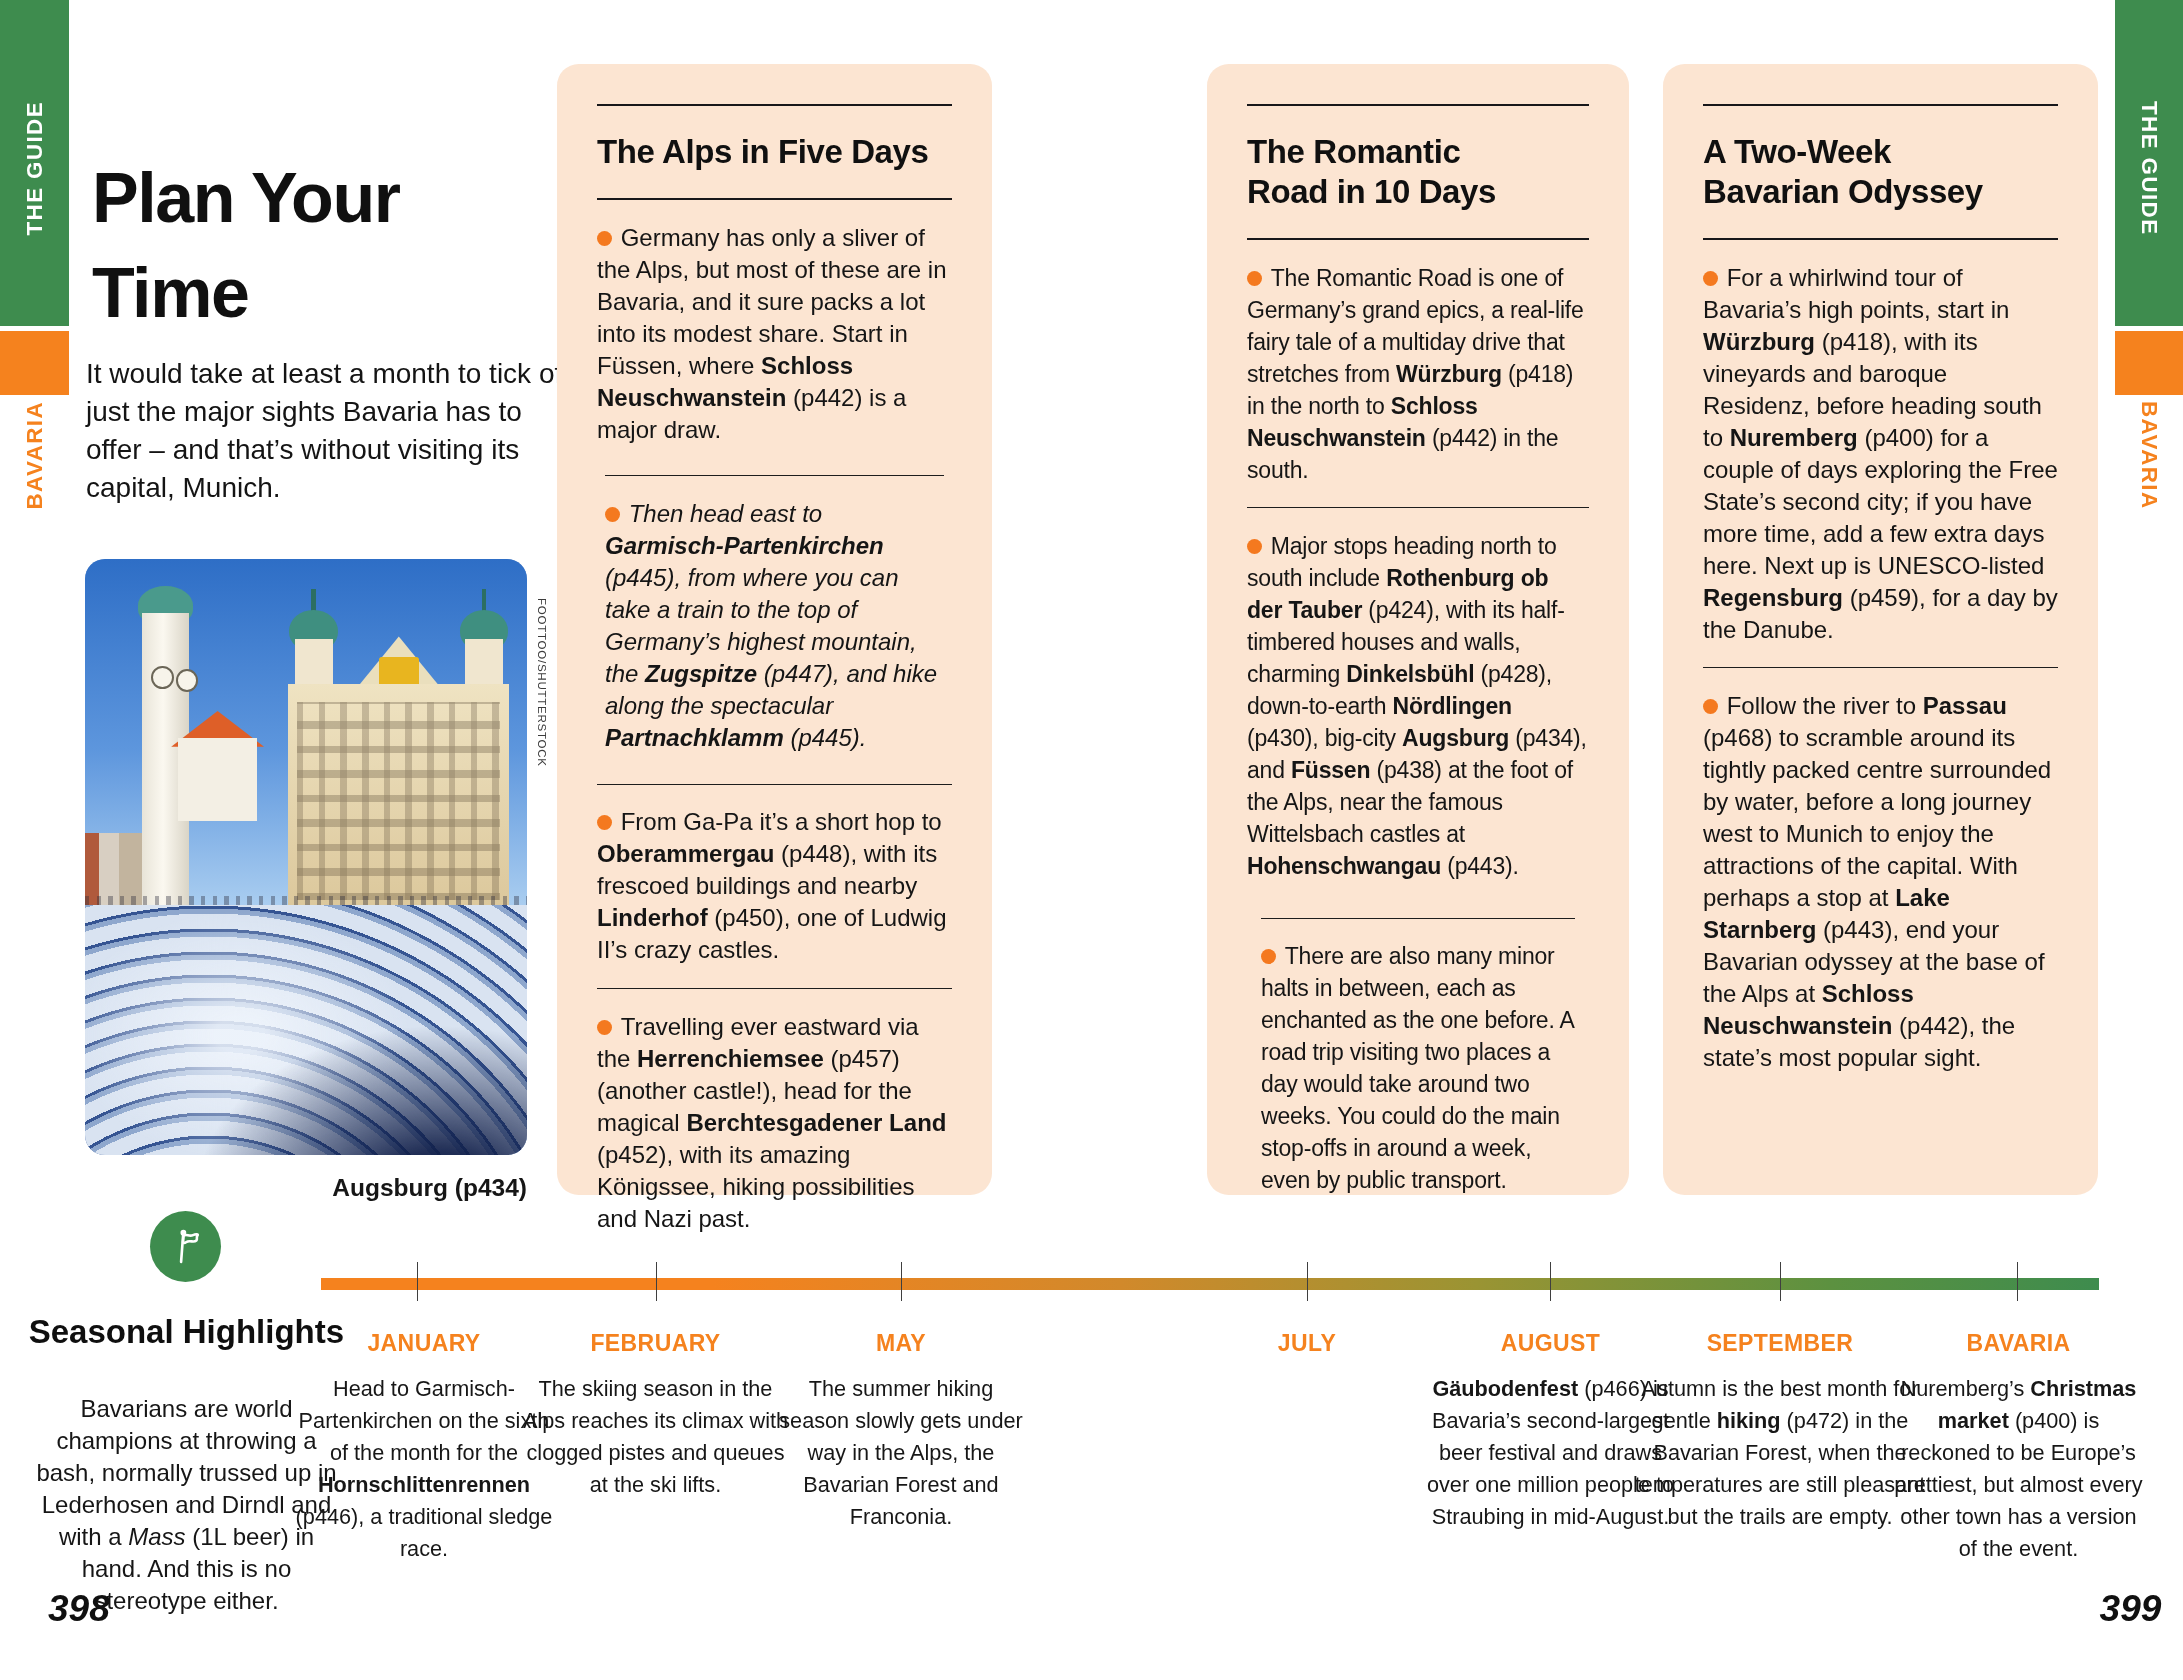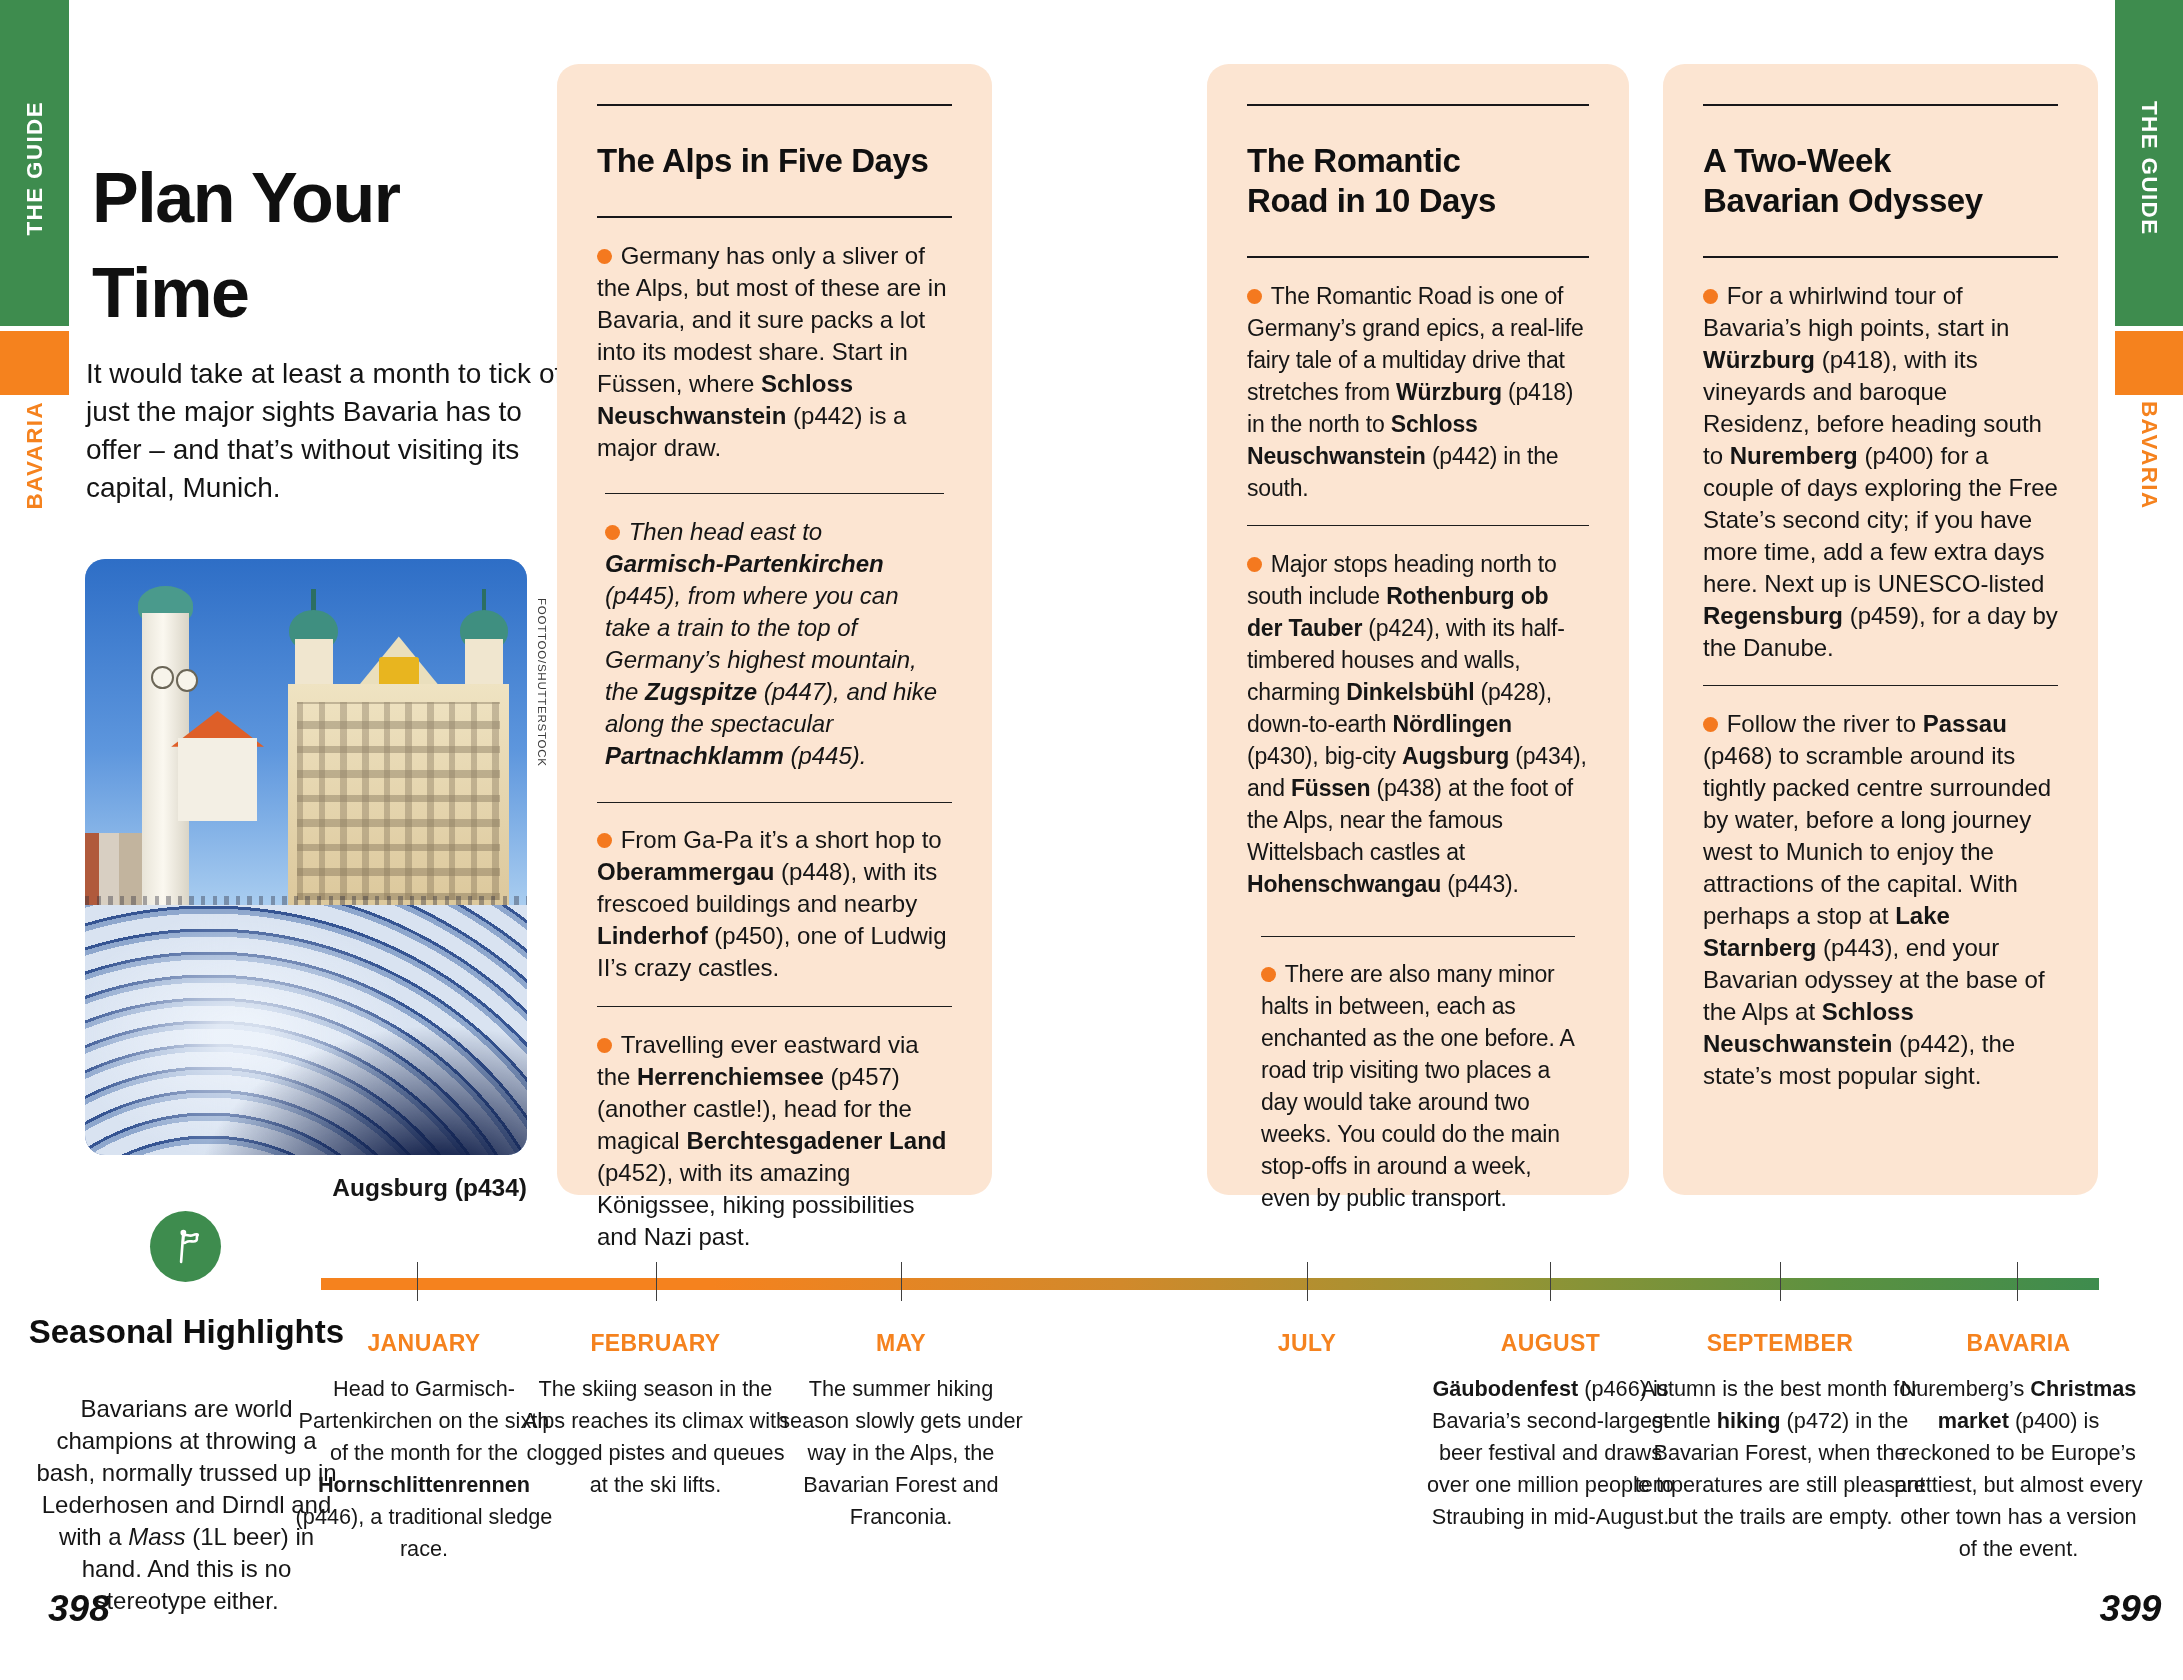--- a/index.html
+++ b/index.html
@@ -70,21 +70,21 @@
         color:#3c3c3c;}
   .caption{left:85px;top:1174px;width:442px;text-align:right;font-size:24.5px;font-weight:700;}
 
   
   .card{position:absolute;top:64px;height:1131px;background:var(--peach);border-radius:21.7px;
         box-sizing:border-box;padding:40px 40px 0 40px;}
   .card.c1{left:557px;width:435px;}
   .card.c2{left:1207px;width:422px;}
   .card.c3{left:1663px;width:435px;}
   .rule-heavy{border-top:2.9px solid #17171a;}
-  .card h2{margin:35px 0;font-size:33px;line-height:40px;font-weight:700;letter-spacing:-0.4px;color:#101010;}
+  .card h2{margin:26px 0;font-size:33px;line-height:40px;font-weight:700;letter-spacing:-0.4px;color:#101010;}
   .bullet{padding:21.7px 0;font-size:24px;line-height:32px;color:#151515;}
   .bullet + .bullet{border-top:1.4px solid #1d1d1d;}
   .card.c2 .bullet{font-size:23px;letter-spacing:-0.2px;}
   .dot{display:inline-block;width:15px;height:15px;border-radius:50%;background:#F4791F;
        margin-right:8.7px;}
   b{font-weight:700;}
 
   
   .flag-badge{left:150px;top:1211px;width:71px;height:71px;border-radius:50%;background:var(--green);
        display:flex;align-items:center;justify-content:center;}

